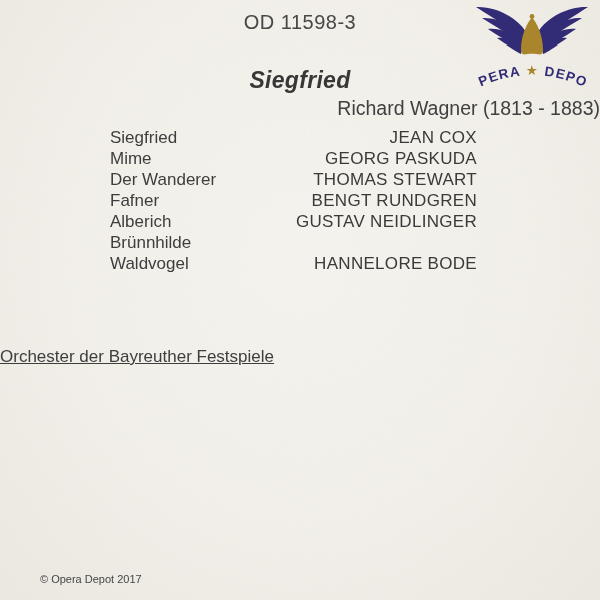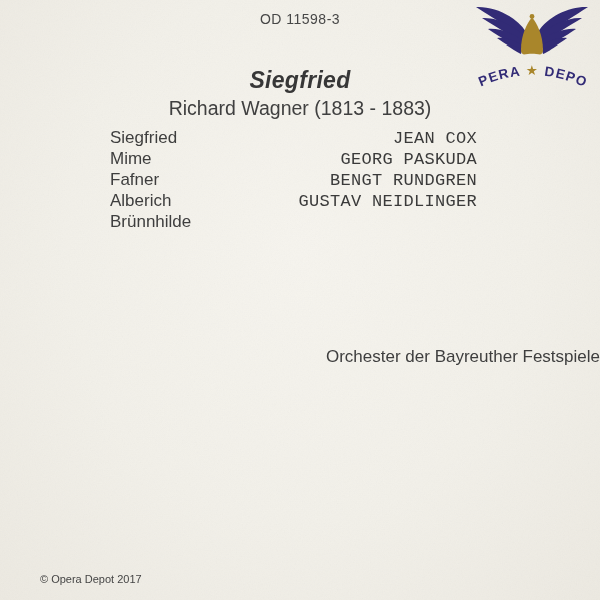--- a/index.html
+++ b/index.html
@@ -20,21 +20,21 @@
     position: absolute;
     inset: 0;
     pointer-events: none;
   }
   .catalog {
     position: absolute;
     top: 11px;
     left: 0;
     width: 100%;
     text-align: center;
-    font-size: 14px;
+    font-size: 20px;
     letter-spacing: 0.5px;
     color: #474747;
   }
   .logo {
     position: absolute;
     top: 6px;
     right: 8px;
     width: 120px;
     height: 102px;
   }
@@ -49,20 +49,21 @@
     font-size: 23px;
     font-weight: bold;
     font-style: italic;
     letter-spacing: 0.3px;
     color: #373737;
   }
   .composer {
     margin-top: 3px;
     font-size: 19.5px;
     color: #404040;
+    text-align: right;
   }
   .cast {
     position: absolute;
     top: 127px;
     left: 110px;
     right: 123px;
   }
   .cast-row {
     display: flex;
     justify-content: space-between;
@@ -70,31 +71,31 @@
     height: 21px;
     line-height: 21px;
     font-size: 17px;
   }
   .cast-role {
     color: #3e3e3e;
   }
   .cast-performer {
     color: #3a3a3a;
     letter-spacing: 0.3px;
-    font-family: Liberation Mono, monospace;
   }
   .performance {
     position: absolute;
     top: 346px;
     left: 0;
     width: 100%;
-    text-align: right;
+    text-align: left;
     font-size: 17px;
     line-height: 21px;
     color: #3e3e3e;
+    text-decoration: underline;
   }
   .copyright {
     position: absolute;
     top: 573px;
     left: 40px;
     font-size: 11px;
     color: #454545;
   }
 </style>
 </head>
@@ -157,29 +158,37 @@
   <div class="cast">
     <div class="cast-row">
       <span class="cast-role">Siegfried</span>
       <span class="cast-performer">JEAN COX</span>
     </div>
     <div class="cast-row">
       <span class="cast-role">Mime</span>
       <span class="cast-performer">GEORG PASKUDA</span>
     </div>
     <div class="cast-row">
+      <span class="cast-role">Der Wanderer</span>
+      <span class="cast-performer">THOMAS STEWART</span>
+    </div>
+    <div class="cast-row">
       <span class="cast-role">Fafner</span>
       <span class="cast-performer">BENGT RUNDGREN</span>
     </div>
     <div class="cast-row">
       <span class="cast-role">Alberich</span>
       <span class="cast-performer">GUSTAV NEIDLINGER</span>
     </div>
     <div class="cast-row">
       <span class="cast-role">Brünnhilde</span>
+    </div>
+    <div class="cast-row">
+      <span class="cast-role">Waldvogel</span>
+      <span class="cast-performer">HANNELORE BODE</span>
     </div>
   </div>
 
   <div class="performance">
     <div>Orchester der Bayreuther Festspiele</div>
   </div>
 
   <div class="copyright">© Opera Depot 2017</div>
 
 </div>

